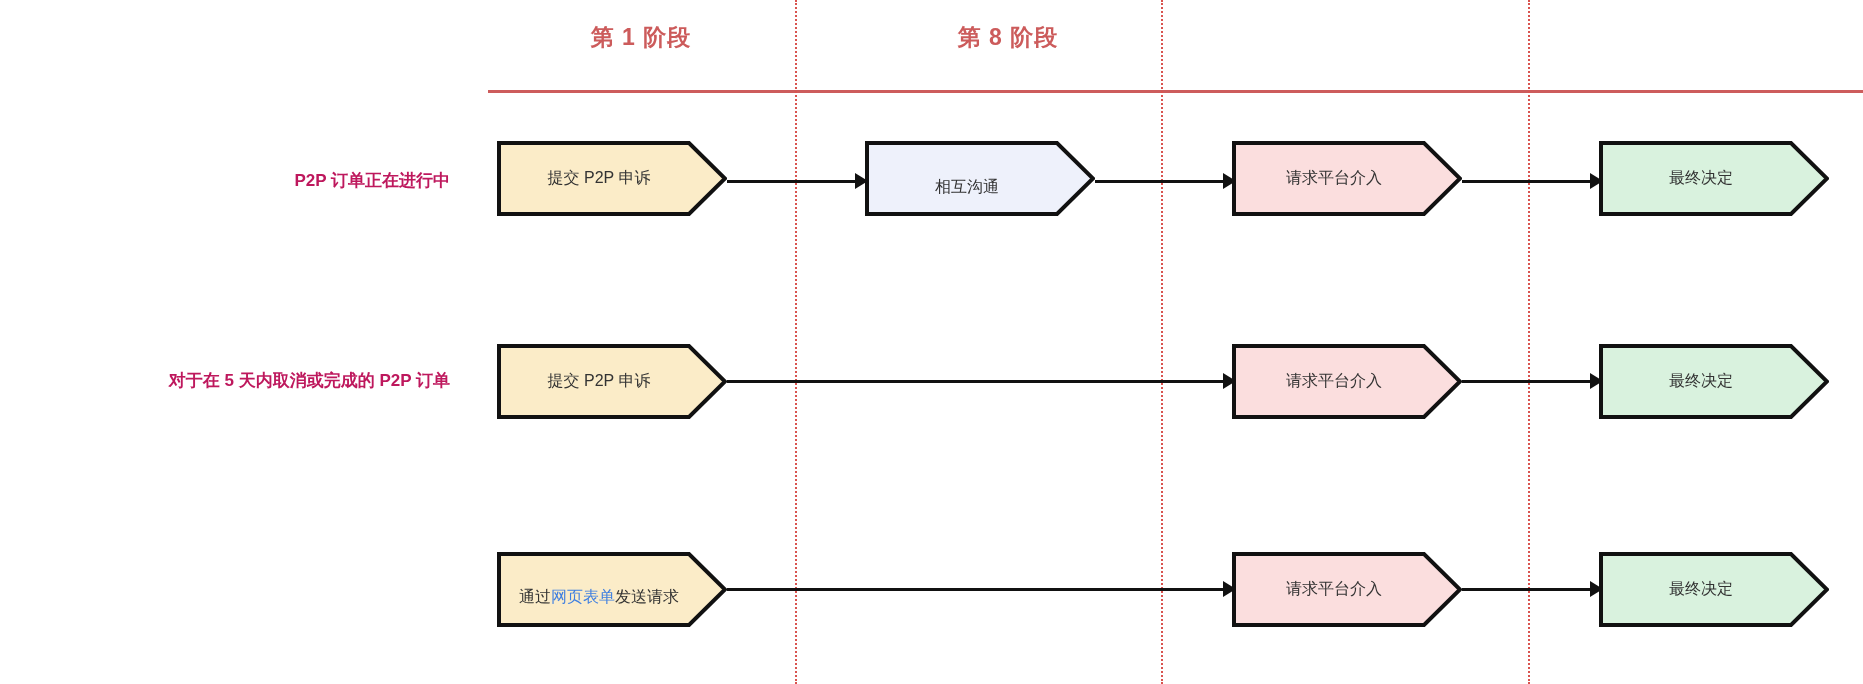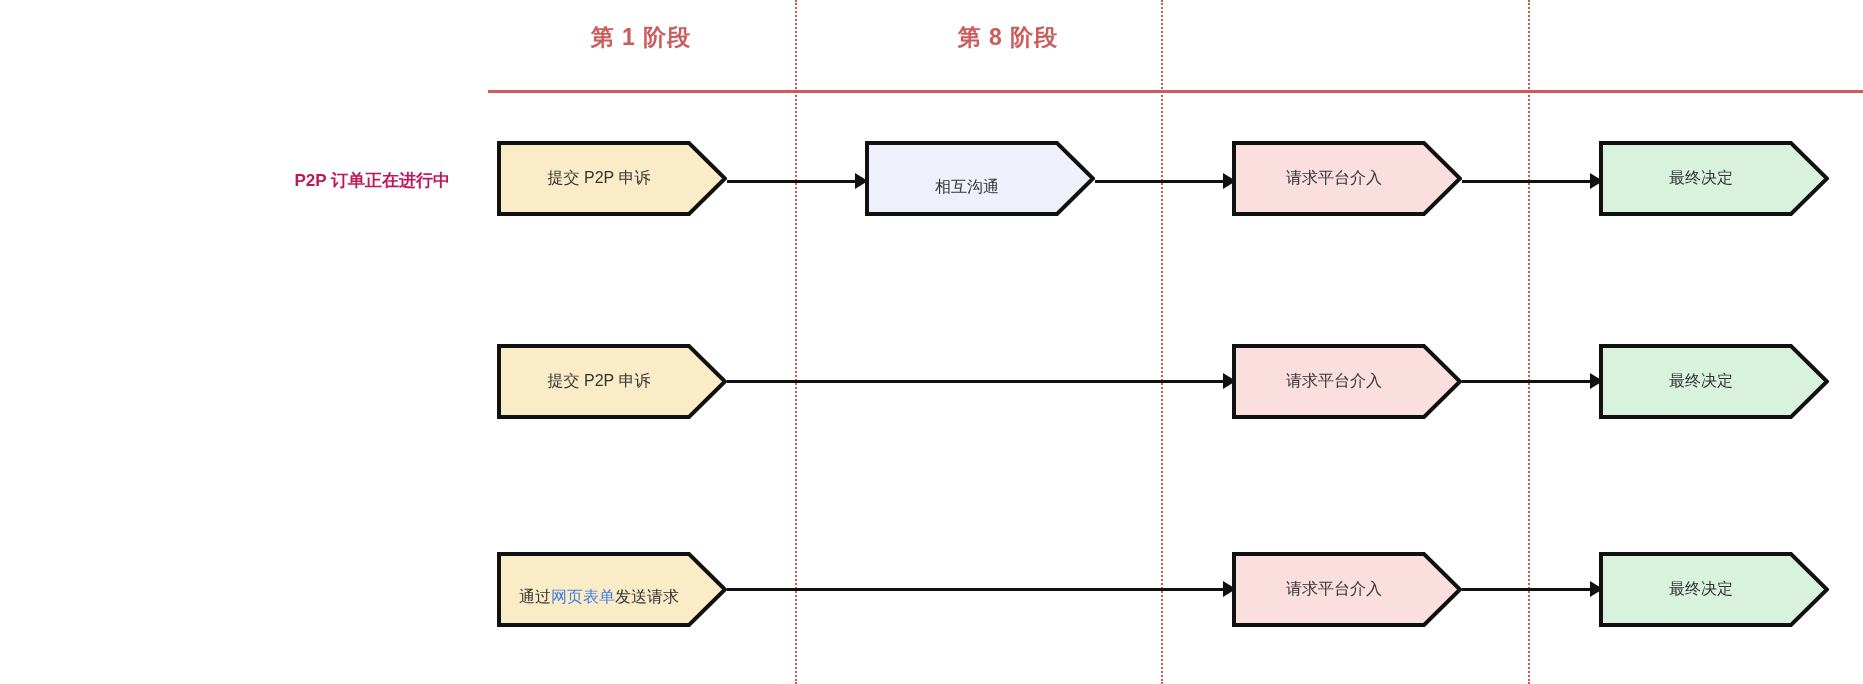--- a/index.html
+++ b/index.html
@@ -146,20 +146,21 @@
     <span class="chev-text">请求平台介入</span>
   </div>
 
   <div class="chev" style="left:1599px; top:141px; width:230px; height:75px;">
     <svg class="chev-bg" viewBox="0 0 230 75" preserveAspectRatio="none">
       <polygon points="2,2 192,2 228,37.5 192,73 2,73" fill="#d9f2de" stroke="#111111" stroke-width="4" stroke-linejoin="miter"></polygon>
     </svg>
     <span class="chev-text">最终决定</span>
   </div>
 
+  <div class="row-label" style="left:20px; top:368px; width:430px;">对于在 5 天内取消或完成的 P2P 订单</div>
 
   <div class="arrow-line" style="left:727px; top:380px; width:496px;"></div>
   <div class="arrow-head" style="left:1223px; top:373px;"></div>
   <div class="arrow-line" style="left:1462px; top:380px; width:128px;"></div>
   <div class="arrow-head" style="left:1590px; top:373px;"></div>
 
   <div class="chev" style="left:497px; top:344px; width:230px; height:75px;">
     <svg class="chev-bg" viewBox="0 0 230 75" preserveAspectRatio="none">
       <polygon points="2,2 192,2 228,37.5 192,73 2,73" fill="#fbecc8" stroke="#111111" stroke-width="4" stroke-linejoin="miter"></polygon>
     </svg>

